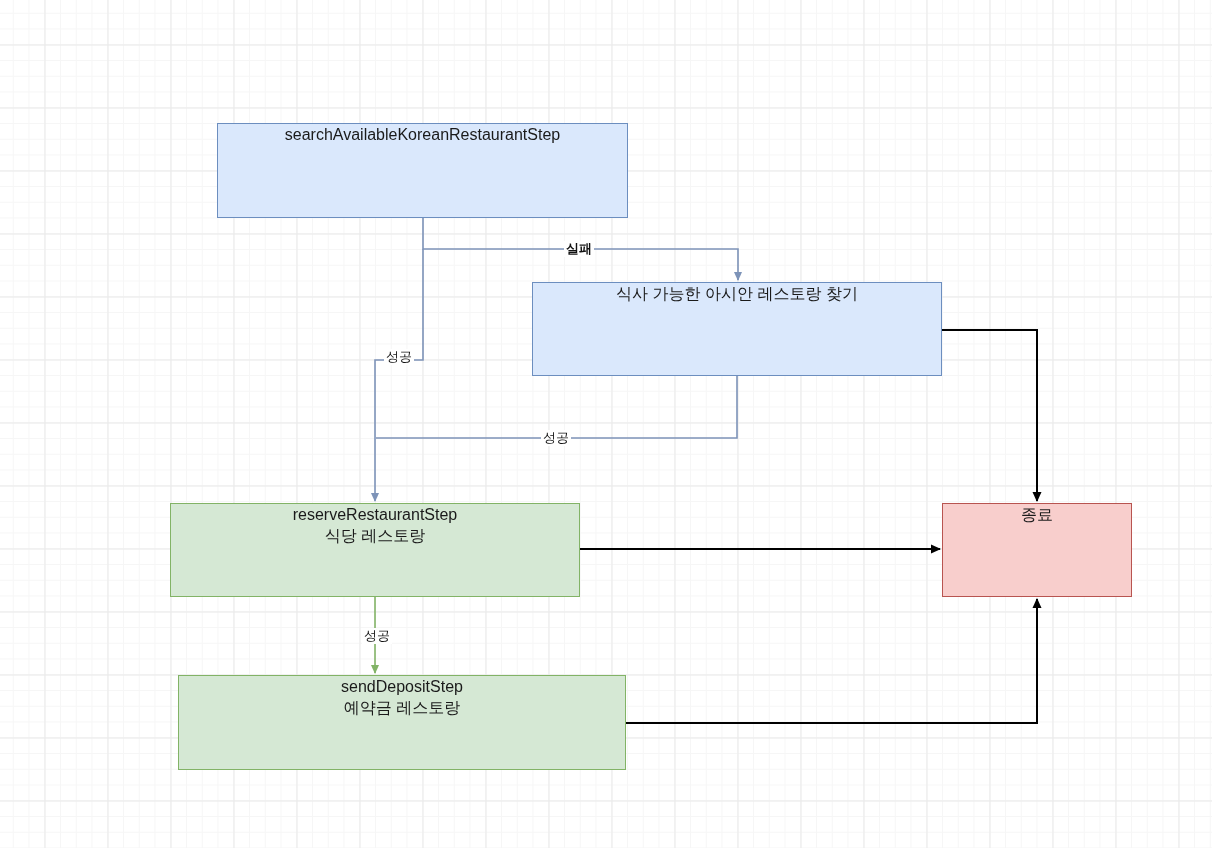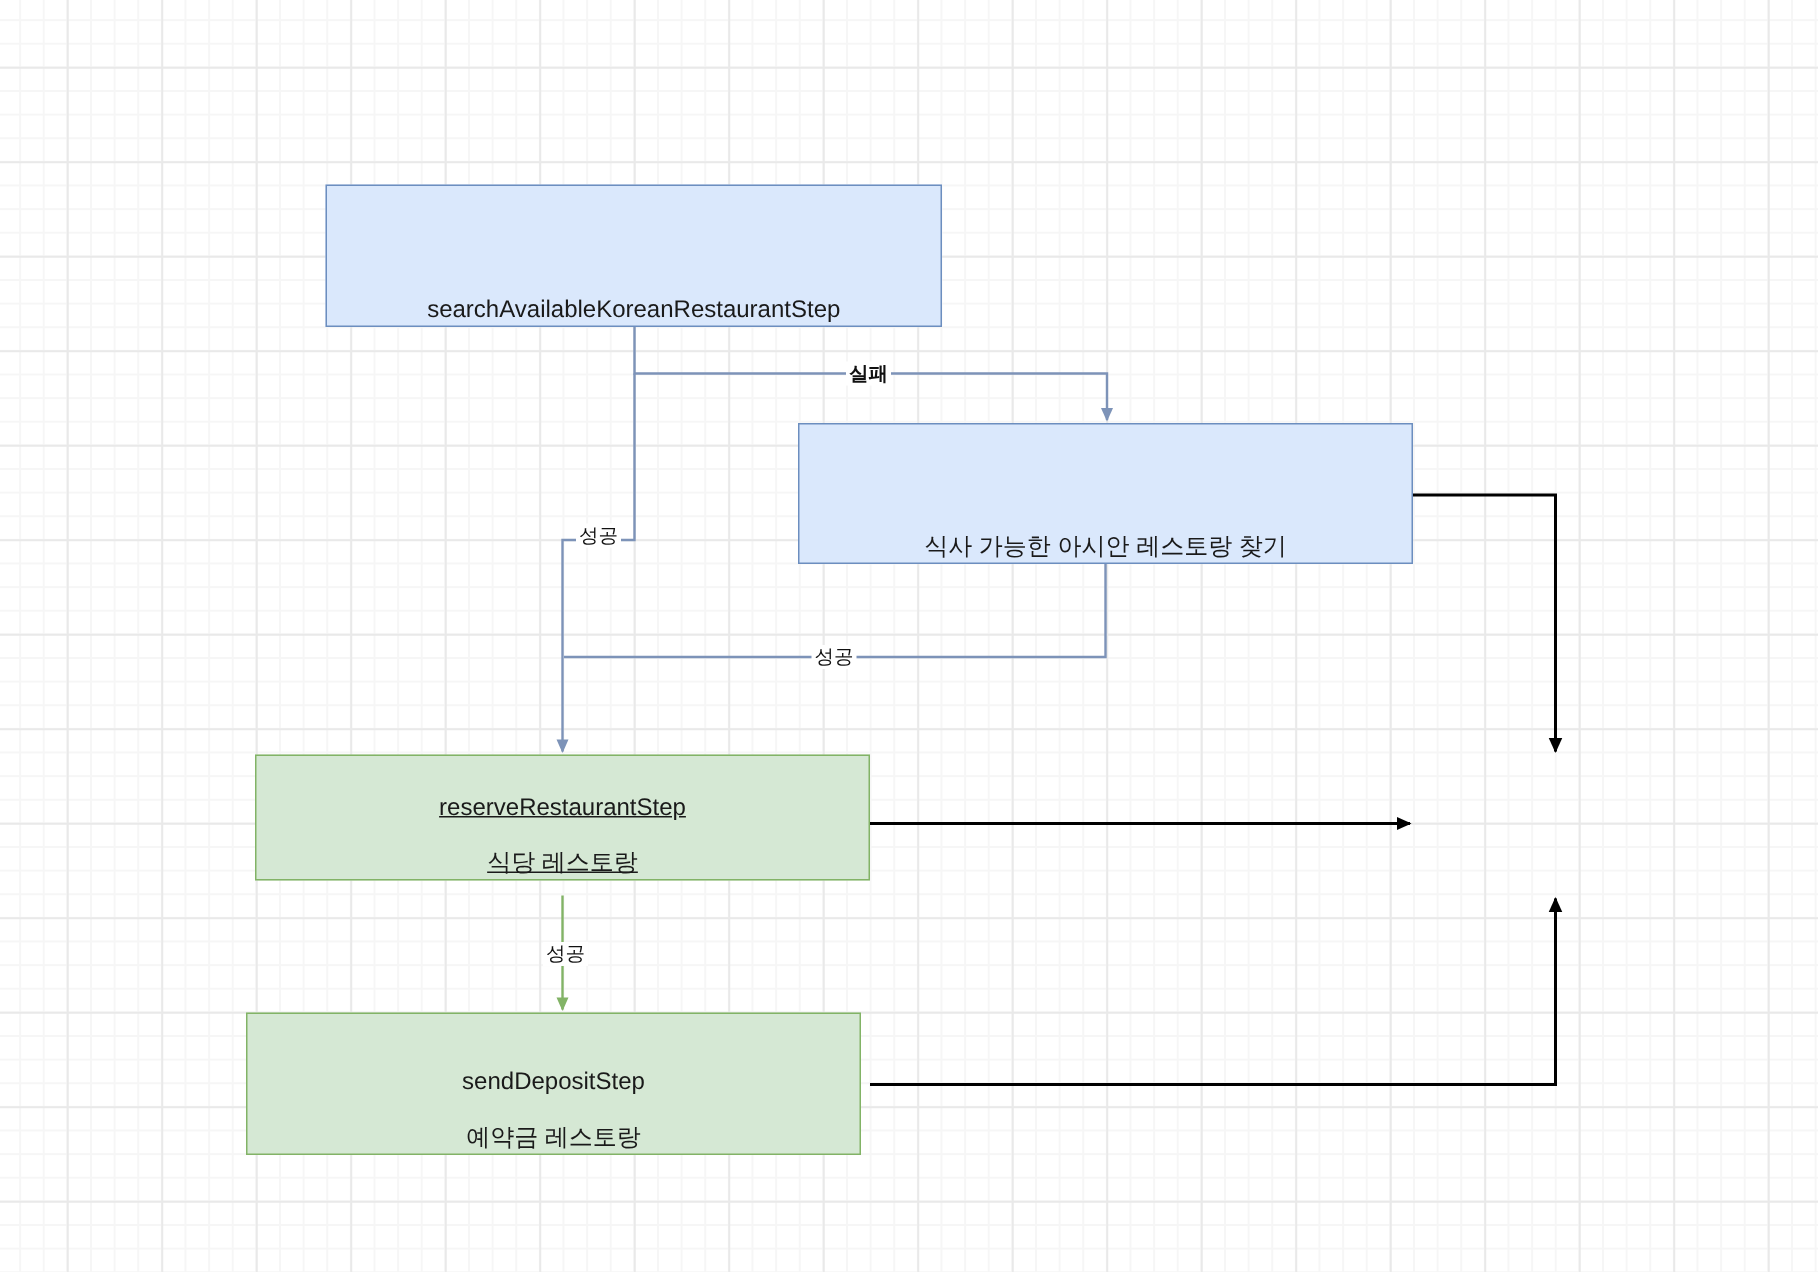--- a/index.html
+++ b/index.html
@@ -27,36 +27,35 @@
     left: 0; top: 0;
     width: 1212px; height: 848px;
   }
   .node {
     position: absolute;
     box-sizing: border-box;
     border: 1.6px solid #000;
     display: flex;
     flex-direction: column;
     align-items: center;
-    justify-content: flex-end;
+    justify-content: flex-start;
     text-align: center;
     font-size: 16px;
     line-height: 21px;
     color: #1a1a1a;
     cursor: default;
-    gap: 16px;
   }
   .node-blue  { background: #dae8fc; border-color: #6c8ebf; }
   .node-green { background: #d5e8d4; border-color: #82b366; }
   .node-red   { background: #f8cecc; border-color: #b85450; }
 
   #node-korean  { left: 217px; top: 123px; width: 411px; height: 95px; }
   #node-asian   { left: 532px; top: 282px; width: 410px; height: 94px; }
-  #node-reserve { left: 170px; top: 503px; width: 410px; height: 84px; text-decoration: underline; }
-  #node-deposit { left: 164px; top: 675px; width: 410px; height: 95px; }
+  #node-reserve { left: 170px; top: 503px; width: 410px; height: 94px; }
+  #node-deposit { left: 178px; top: 675px; width: 448px; height: 95px; }
   #node-end     { left: 942px; top: 503px; width: 190px; height: 94px; }
 
   .edge-label {
     position: absolute;
     transform: translate(-50%, -50%);
     background: #ffffff;
     color: #111111;
     font-size: 13px;
     line-height: 16px;
     padding: 0 2px;
@@ -111,19 +110,22 @@
   <div class="node node-green" id="node-reserve">
     <div>reserveRestaurantStep</div>
     <div>식당 레스토랑</div>
   </div>
 
   <div class="node node-green" id="node-deposit">
     <div>sendDepositStep</div>
     <div>예약금 레스토랑</div>
   </div>
 
+  <div class="node node-red" id="node-end">
+    <div>종료</div>
+  </div>
 
   <div class="edge-label" id="label-fail">실패</div>
   <div class="edge-label" id="label-success-1">성공</div>
   <div class="edge-label" id="label-success-2">성공</div>
   <div class="edge-label" id="label-success-3">성공</div>
 
 </div>
 
 </body></html>

